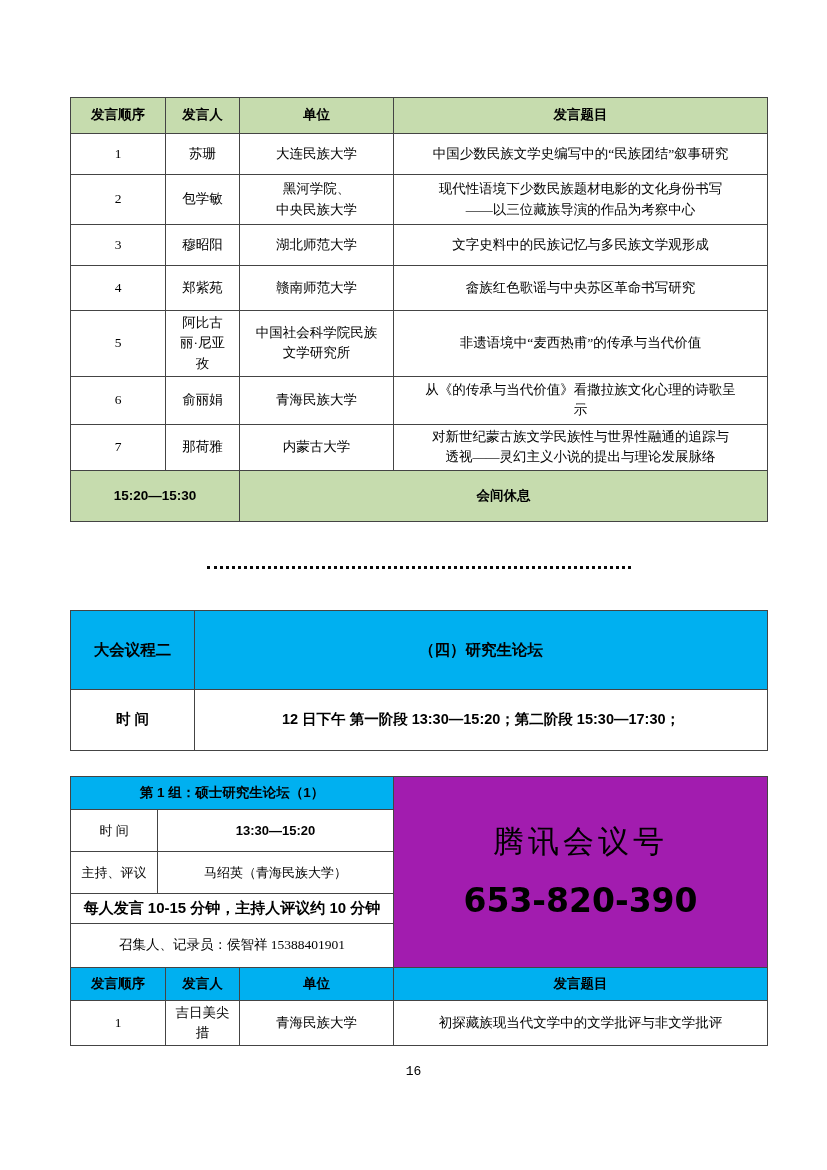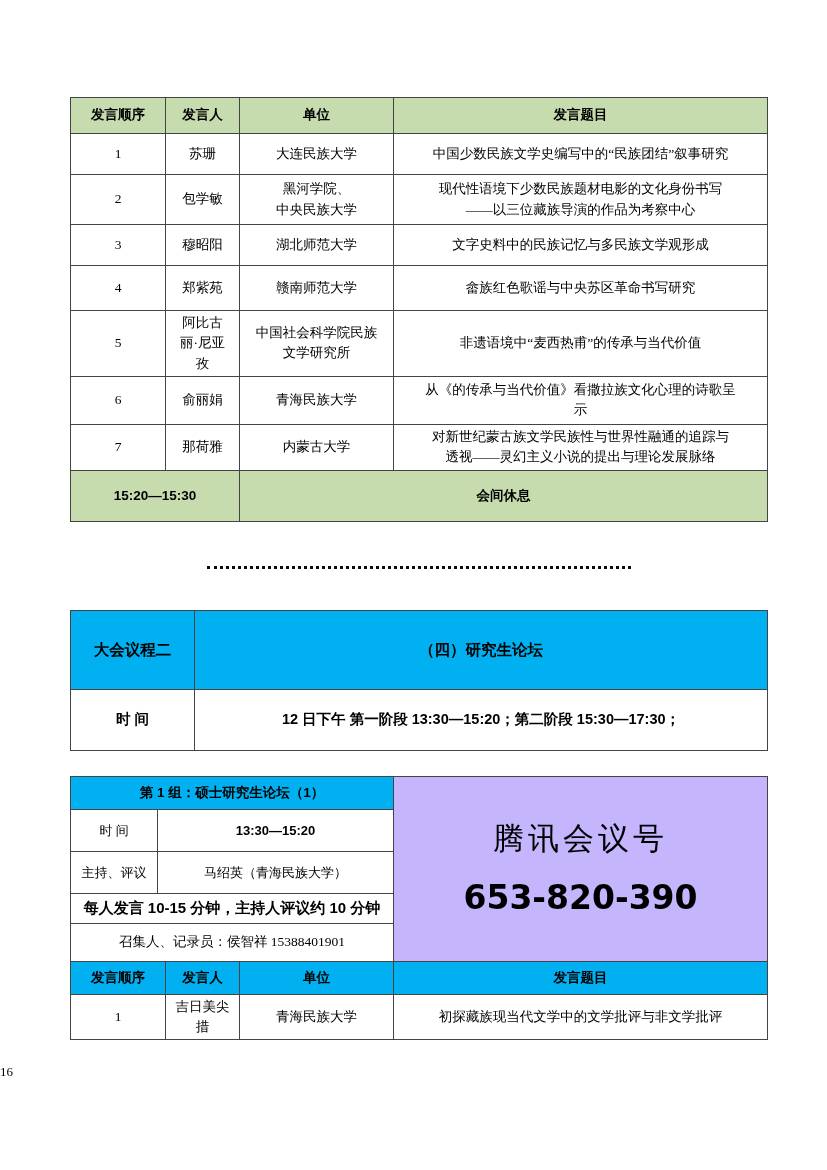--- a/index.html
+++ b/index.html
@@ -71,39 +71,39 @@
     font-family: "Liberation Sans", "DejaVu Sans", sans-serif;
     font-weight: bold; font-size: 13.5px; text-align: center;
   }
   .t3 .r-time td { height: 42px; }
   .t3 .r-host td { height: 42px; margin-top: 8px; }
   .t3 .r-rule td {
     height: 30px;
     font-family: "Liberation Sans", "DejaVu Sans", sans-serif;
     font-weight: bold; font-size: 15px;
   }
-  .t3 .r-conv td { height: 38px; font-size: 13.5px; }
+  .t3 .r-conv td { height: 44px; font-size: 13.5px; }
   .boldnum { font-family: "Liberation Sans", "DejaVu Sans", sans-serif; font-weight: bold; }
-  .meeting-cell { background: #c4b5fd; }
+  .meeting-cell { background: #a21caf; }
   .meeting-label {
     font-family: "Liberation Serif", "DejaVu Serif", serif;
     font-size: 31px; letter-spacing: 4px; line-height: 1.25;
   }
   .meeting-id {
     font-family: "DejaVu Sans", "Liberation Sans", sans-serif;
     font-weight: bold; font-size: 33px; line-height: 1.2;
   }
   .t4 { margin-top: -1px; }
   .t4 th { height: 33px; }
   .t4 .h40 td { height: 40px; }
 
   .pagenum {
     position: absolute; left: 0; right: 0; top: 1064px;
-    text-align: left;
-    font-family: Liberation Serif, serif;
+    text-align: center;
+    font-family: Liberation Mono, monospace;
     font-size: 13px;
   }
 </style>
 </head>
 <body>
 
 <div class="content">
 
   <table class="t1">
     <colgroup>

